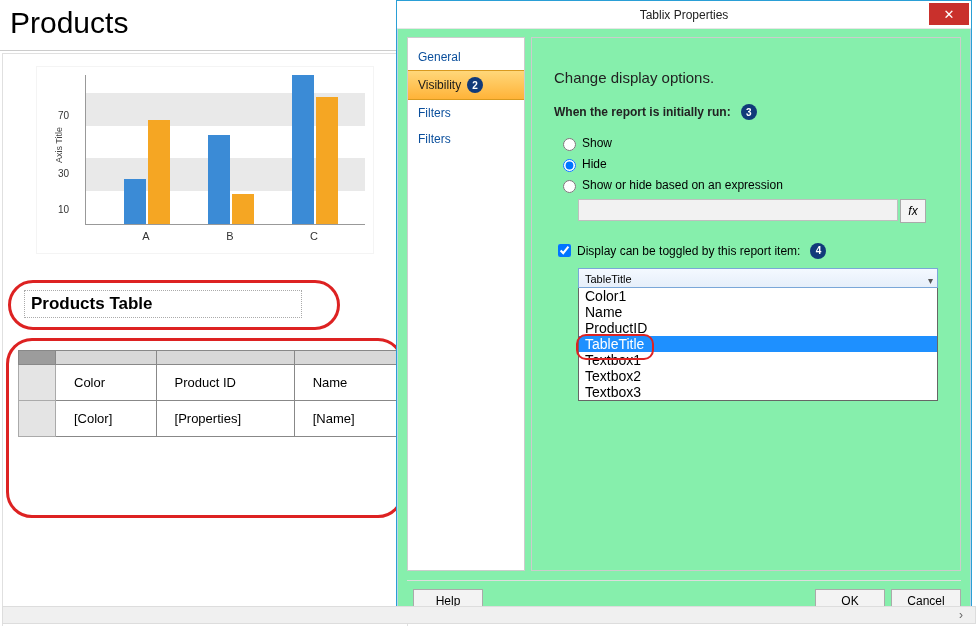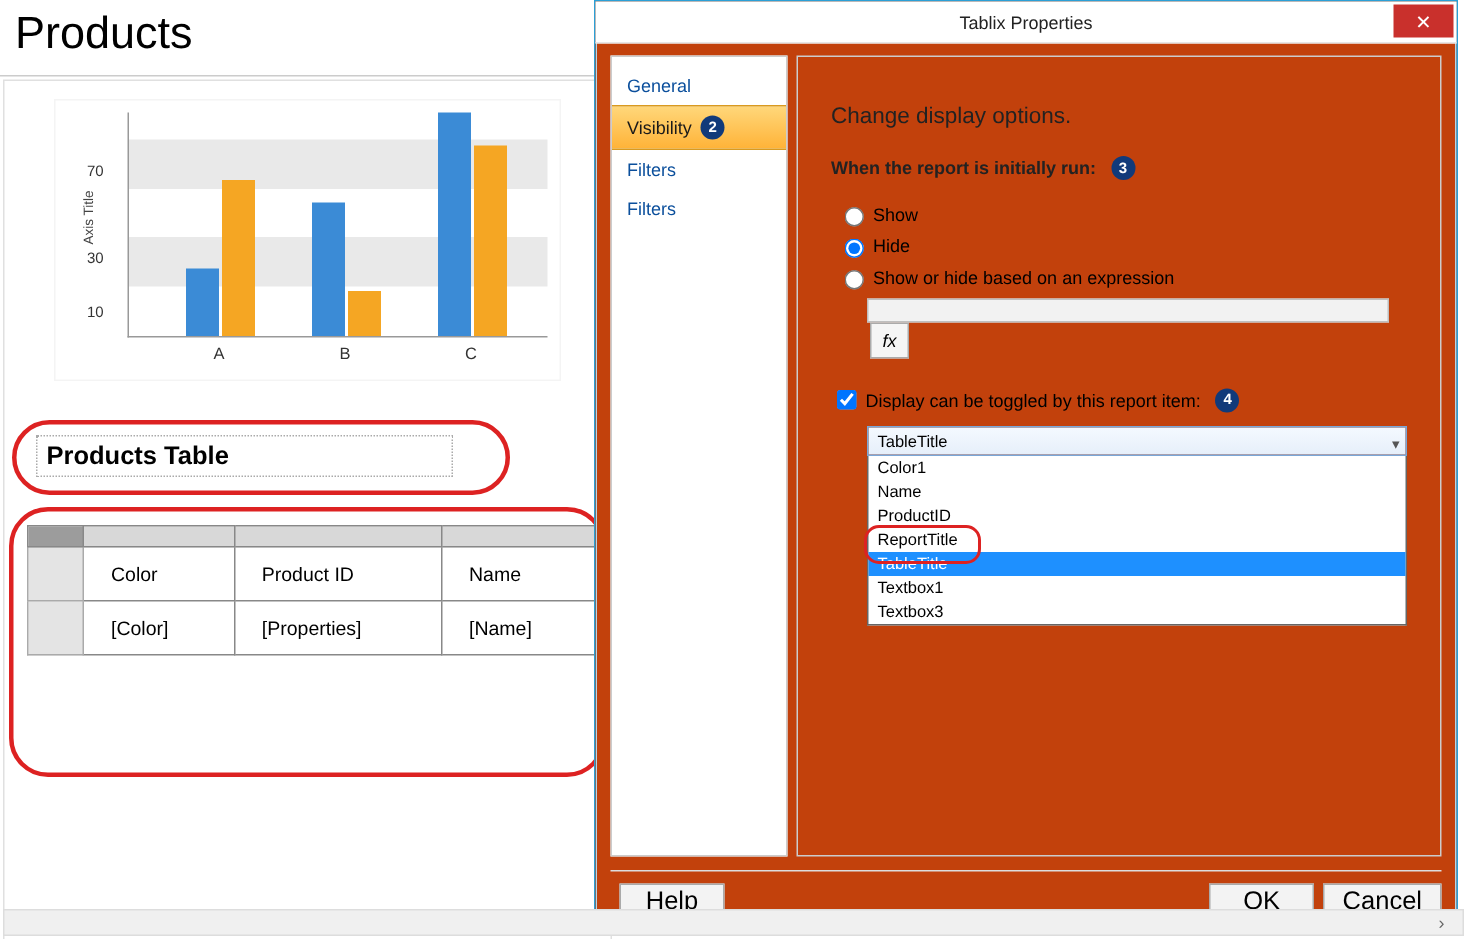--- a/index.html
+++ b/index.html
@@ -24,52 +24,52 @@
 
   .table-title-box { position: absolute; left: 24px; top: 290px; width: 278px; height: 28px; border: 1px dotted #aaa; padding: 3px 6px; font-weight: 700; font-size: 17px; background: #fff; }
 
   .design-table { position: absolute; left: 18px; top: 350px; width: 382px; border-collapse: collapse; }
   .design-table th, .design-table td { border: 1px solid #888; font-size: 13px; font-weight: 400; text-align: left; padding: 10px 18px; background: #fff; }
   .design-table .rowhdr { width: 14px; background: #e4e4e4; border: 1px solid #aaa; }
   .design-table tr.colhdr th { background: #d8d8d8; height: 14px; padding: 0; }
   .design-table tr.colhdr th.corner { background: #9c9c9c; }
 
   
-  .dialog { position: absolute; left: 396px; top: 0; width: 576px; height: 622px; background: #c2410c; border: 1px solid #2a9fd6; box-shadow: 0 0 0 1px #b8d6e6 inset; }
+  .dialog { position: absolute; left: 396px; top: 0; width: 576px; height: 622px; background: #86efac; border: 1px solid #2a9fd6; box-shadow: 0 0 0 1px #b8d6e6 inset; }
   .titlebar { height: 28px; background: #fff; display: flex; align-items: center; justify-content: center; position: relative; border-bottom: 1px solid #e6e6e6; }
   .titlebar .title { font-size: 12px; color: #222; }
   .titlebar .close { position: absolute; right: 2px; top: 2px; width: 40px; height: 22px; background: #c9302c; color: #fff; display: flex; align-items: center; justify-content: center; font-size: 13px; cursor: pointer; }
   .dialog-body { display: flex; height: 550px; }
   .navpane { width: 130px; border: 1px solid #ccc; margin: 8px 6px 8px 10px; background: #fff; padding: 6px 0; }
   .navitem { padding: 6px 10px; font-size: 12px; color: #0b4f9c; cursor: pointer; display: flex; align-items: center; }
   .navitem.active { background: linear-gradient(#ffd77a,#ffb338); color: #1a1a1a; border: 1px solid #d99a1f; border-left: none; border-right: none; }
   .numcircle { display: inline-flex; width: 16px; height: 16px; border-radius: 50%; background: #113a7a; color: #fff; align-items: center; justify-content: center; font-size: 10px; font-weight: 700; margin-left: 6px; }
 
   .contentpane { flex: 1; border: 1px solid #ccc; margin: 8px 10px 8px 0; padding: 31px 22px; position: relative; }
   .section-title { font-size: 15px; color: #222; margin-bottom: 18px; }
   .field-label { font-size: 12px; font-weight: 700; color: #222; margin-bottom: 10px; }
   .radio-row { display: flex; align-items: center; font-size: 12px; margin: 5px 0 4px 4px; }
   .radio-row input { margin-right: 6px; }
-  .expr-box { display: flex; margin: 6px 12px 16px 24px; flex-direction: column; }
+  .expr-box { display: flex; margin: 6px 12px 16px 24px; }
   .expr-box input { flex: 1; height: 22px; border: 1px solid #bfbfbf; background: #f2f2f2; font-size: 12px; padding: 0 6px; }
   .expr-box button { width: 26px; height: 24px; border: 1px solid #aaa; background: #f5f5f5; font-style: italic; font-size: 12px; cursor: pointer; margin-left: 2px; }
   .chk-row { display: flex; align-items: center; font-size: 12px; margin-top: 18px; }
   .chk-row input { margin-right: 6px; }
 
   .combo { margin: 8px 0 0 24px; width: 360px; position: relative; }
   .combo-display { height: 20px; border: 1px solid #7aa7d8; background: linear-gradient(#f4f9ff,#e6effa); padding: 0 6px; font-size: 11px; line-height: 20px; position: relative; }
   .combo-display .chev { position: absolute; right: 4px; top: 2px; font-size: 10px; color: #555; }
   .combo-list { border: 1px solid #666; border-top: none; background: #fff; }
-  .combo-item { font-size: 11px; padding: 1px 6px; cursor: pointer; line-height: 14px; }
+  .combo-item { font-size: 14px; padding: 1px 6px; cursor: pointer; line-height: 14px; }
   .combo-item.selected { background: #1e90ff; color: #fff; }
   .combo .sel-annot { position: absolute; border: 2px solid #d22; border-radius: 10px; left: -2px; width: 78px; height: 26px; top: 66px; pointer-events: none; }
 
   .buttonbar { position: absolute; left: 10px; right: 10px; bottom: 8px; border-top: 1px solid #ddd; padding-top: 8px; display: flex; }
   .buttonbar .spacer { flex: 1; }
-  .btn { min-width: 70px; height: 24px; border: 1px solid #aaa; background: #f3f3f3; font-size: 17px; cursor: pointer; margin-left: 6px; padding: 0 12px; }
+  .btn { min-width: 70px; height: 24px; border: 1px solid #aaa; background: #f3f3f3; font-size: 12px; cursor: pointer; margin-left: 6px; padding: 0 12px; }
 
   .bottom-scroll { position: absolute; left: 2px; right: 2px; bottom: 2px; height: 18px; background: #f0f0f0; border: 1px solid #ddd; }
   .bottom-scroll .arrow { position: absolute; right: 4px; top: 0; bottom: 0; width: 20px; display: flex; align-items: center; justify-content: center; color: #666; font-size: 12px; }
 </style>
 </head>
 <body>
 
 <div class="design-area">
   <div class="report-title">Products</div>
   <div class="report-body">
@@ -178,23 +178,23 @@
 
       <div class="combo">
         <div class="combo-display">
           <span>TableTitle</span>
           <span class="chev">▾</span>
         </div>
         <div class="combo-list">
           <div class="combo-item">Color1</div>
           <div class="combo-item">Name</div>
           <div class="combo-item">ProductID</div>
-          <div class="combo-item">ReportTitle</div>
           <div class="combo-item selected">TableTitle</div>
           <div class="combo-item">Textbox1</div>
+          <div class="combo-item">Textbox2</div>
           <div class="combo-item">Textbox3</div>
         </div>
         <div class="sel-annot"></div>
       </div>
     </div>
   </div>
 
   <div class="buttonbar">
     <button class="btn">Help</button>
     <div class="spacer"></div>

